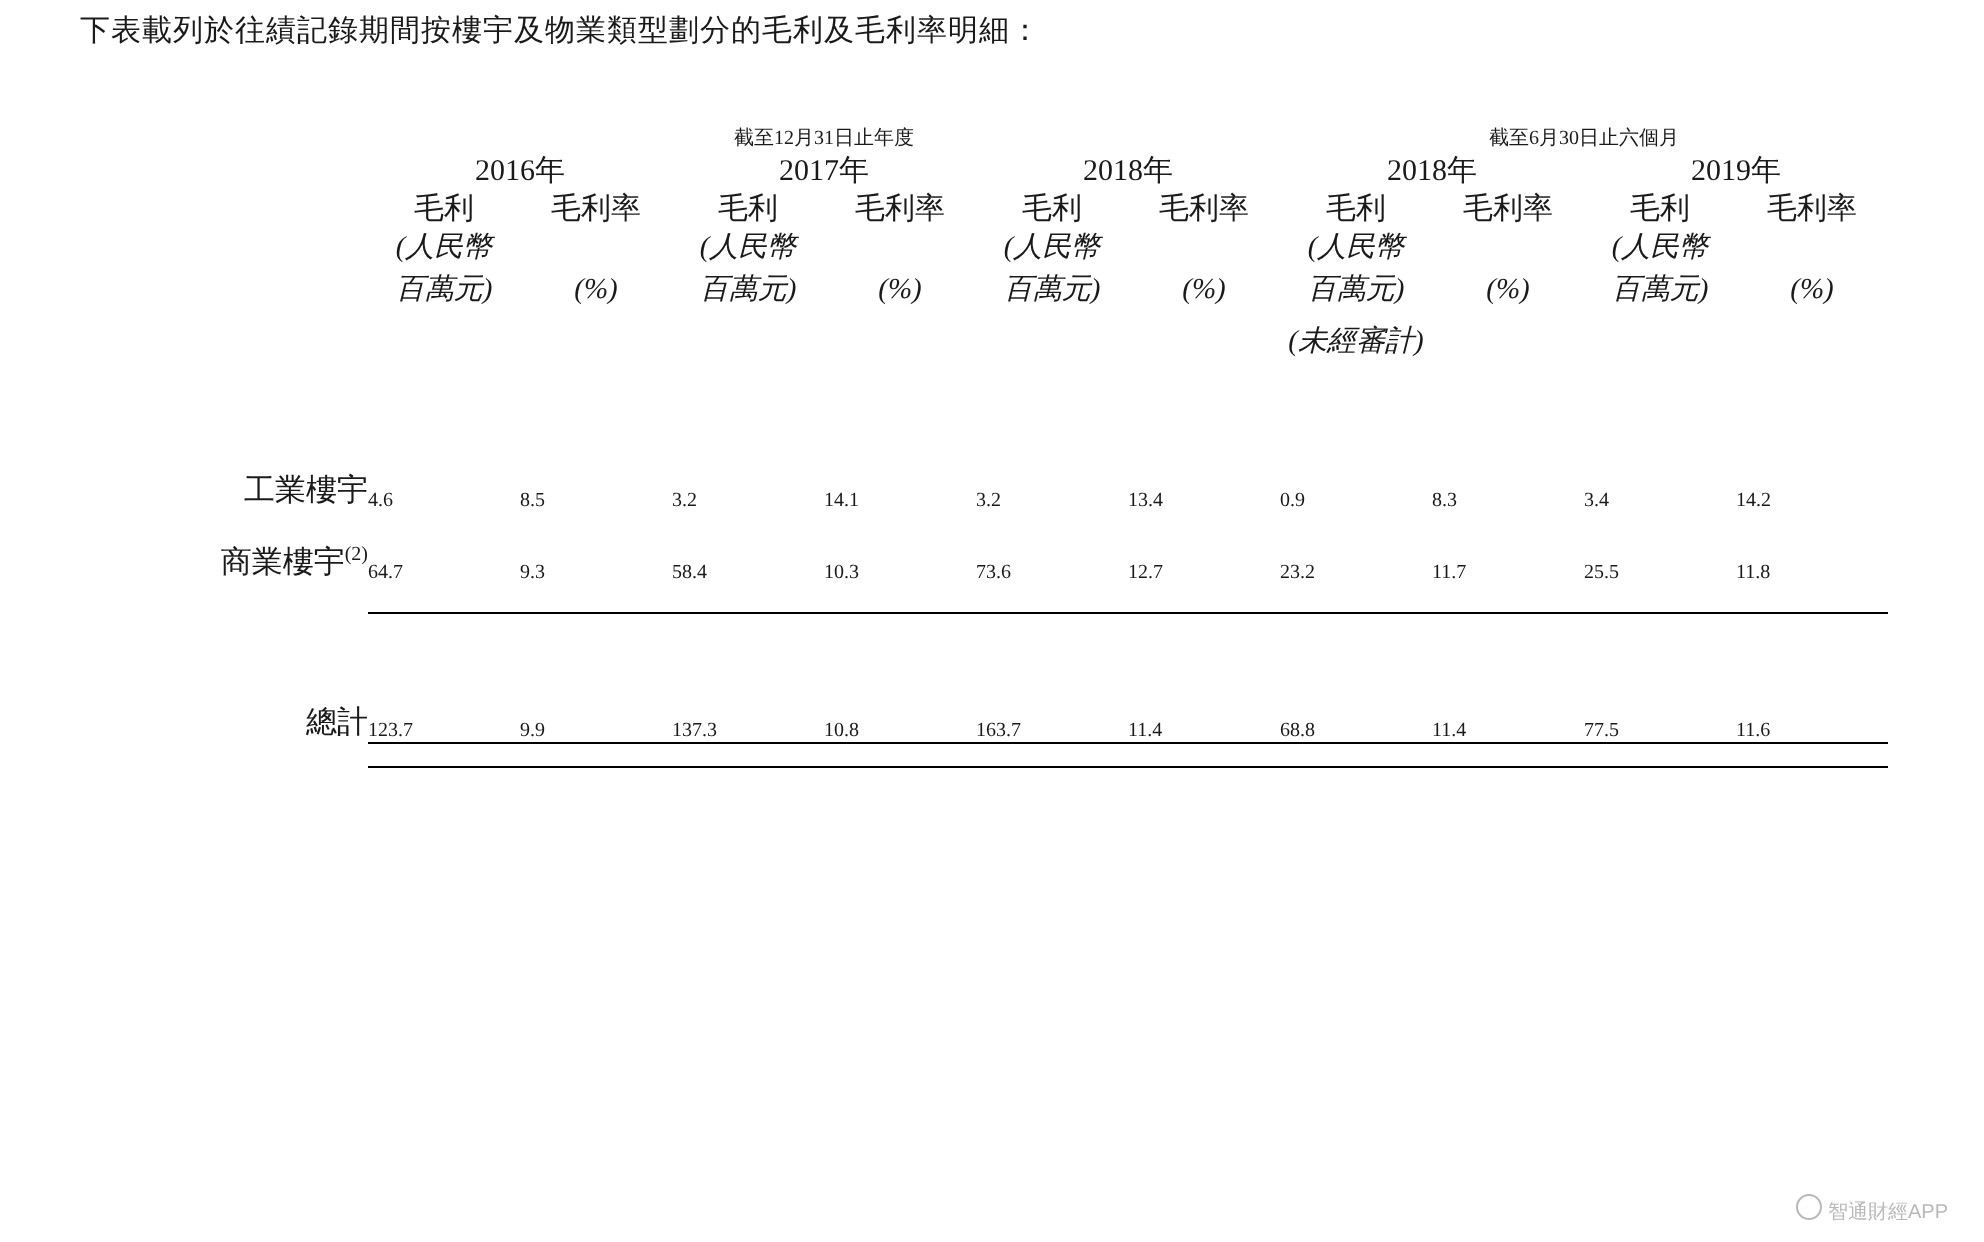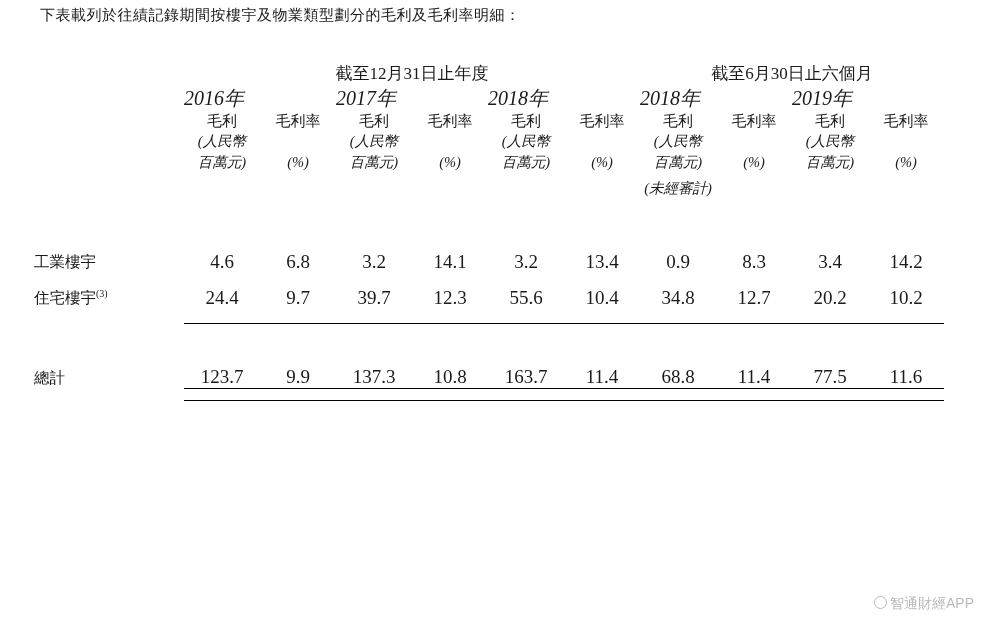--- a/index.html
+++ b/index.html
@@ -35,63 +35,63 @@
     vertical-align: bottom;
     font-weight: normal;
   }
   
   .c-label { width: 150px; }
   .c-num   { width: 76px; }
 
   .grp-head {
     text-align: center;
     font-weight: bold;
-    font-size: 17px;
+    font-size: 10px;
     padding-bottom: 14px;
     white-space: nowrap;
   }
   .yr-head {
+    text-align: center;
     font-weight: bold;
-    font-size: 20px;
+    font-size: 15px;
     padding-bottom: 14px;
     white-space: nowrap;
-    font-style: italic;
   }
   .sub-head {
     text-align: center;
     font-size: 15px;
     padding-bottom: 12px;
     white-space: nowrap;
   }
   .unit {
     text-align: center;
     font-size: 14.5px;
     font-style: italic;
     white-space: nowrap;
     line-height: 1.45;
   }
   .unit-a { padding-bottom: 10px; }
   .unit-b { padding-bottom: 6px; }
   .unit-c { padding-bottom: 4px; height: 26px; }
   .spacer-row td { height: 34px; }
 
   .rlabel {
-    text-align: left;
+    text-align: right;
     font-size: 15.5px;
     white-space: nowrap;
     padding-right: 6px;
     margin-left: 12px;
   }
   .rlabel sup {
     font-size: 10px;
     vertical-align: super;
   }
   .num {
-    text-align: center;
-    font-size: 19px;
+    text-align: left;
+    font-size: 10px;
     white-space: nowrap;
     padding-right: 4px;
   }
   tr.data td { height: 36px; }
   tr.data.first td { height: 40px; }
 
   
   tr.rule td { height: 14px; padding: 0; }
   tr.rule td.ruled {
     border-bottom: 1px solid #000;
@@ -101,21 +101,21 @@
   tr.dblrule td { height: 12px; }
   tr.dblrule td.ruled {
     border-top: 1px solid #000;
     border-bottom: 1px solid #000;
     height: 4px;
   }
   .watermark {
     position: absolute;
     right: 18px;
     bottom: 8px;
-    font-size: 14px;
+    font-size: 10px;
     color: #b9b9b9;
     font-family: "Liberation Sans", sans-serif;
     white-space: nowrap;
   }
   .wm-dot {
     display: inline-block;
     width: 11px; height: 11px;
     border-radius: 50%;
     border: 1.5px solid #b9b9b9;
     margin-right: 3px;
@@ -215,46 +215,46 @@
     <td class="unit unit-c"></td>
   </tr>
 
   <tr class="spacer-row">
     <td colspan="11"></td>
   </tr>
 
   <tr class="data first">
     <td class="rlabel">工業樓宇</td>
     <td class="num">4.6</td>
-    <td class="num">6.8</td>
+    <td class="num">8.5</td>
     <td class="num">3.2</td>
     <td class="num">14.1</td>
     <td class="num">3.2</td>
     <td class="num">13.4</td>
     <td class="num">0.9</td>
     <td class="num">8.3</td>
     <td class="num">3.4</td>
     <td class="num">14.2</td>
   </tr>
 
 
-
   <tr class="data">
-    <td class="rlabel"><span>住宅樓宇</span><sup>(3)</sup></td>
-    <td class="num">24.4</td>
-    <td class="num">9.7</td>
-    <td class="num">39.7</td>
-    <td class="num">12.3</td>
-    <td class="num">55.6</td>
-    <td class="num">10.4</td>
-    <td class="num">34.8</td>
+    <td class="rlabel"><span>商業樓宇</span><sup>(2)</sup></td>
+    <td class="num">64.7</td>
+    <td class="num">9.3</td>
+    <td class="num">58.4</td>
+    <td class="num">10.3</td>
+    <td class="num">73.6</td>
     <td class="num">12.7</td>
-    <td class="num">20.2</td>
-    <td class="num">10.2</td>
-  </tr>
+    <td class="num">23.2</td>
+    <td class="num">11.7</td>
+    <td class="num">25.5</td>
+    <td class="num">11.8</td>
+  </tr>
+
 
   <tr class="rule">
     <td></td>
     <td class="ruled"></td>
     <td class="ruled"></td>
     <td class="ruled"></td>
     <td class="ruled"></td>
     <td class="ruled"></td>
     <td class="ruled"></td>
     <td class="ruled"></td>

